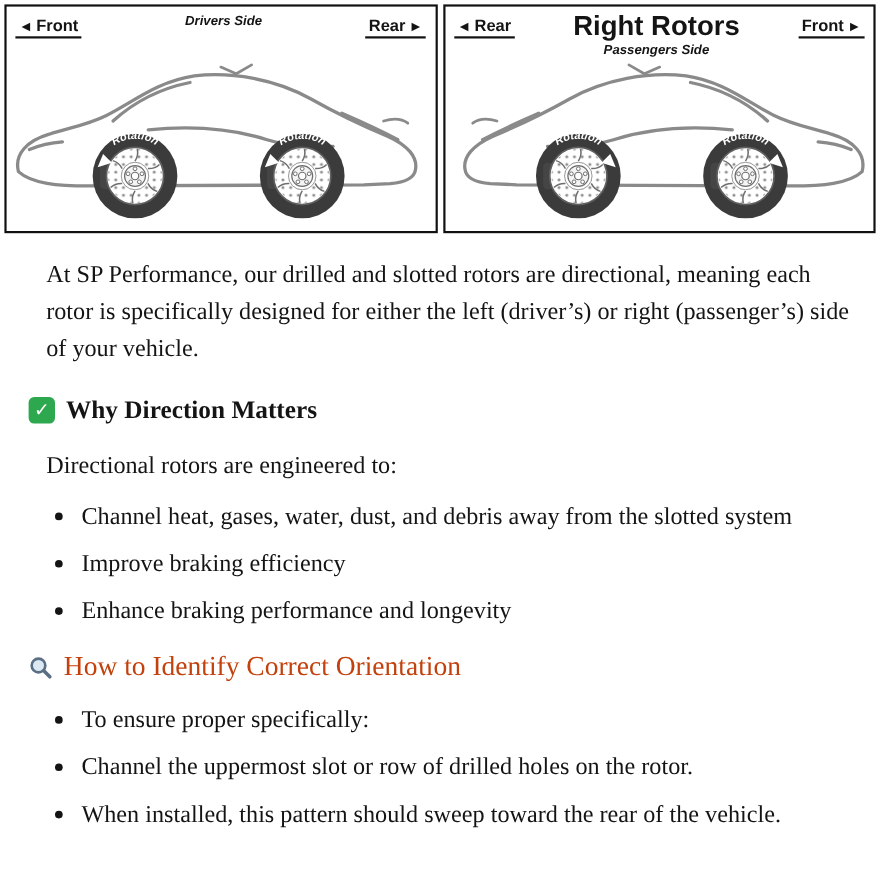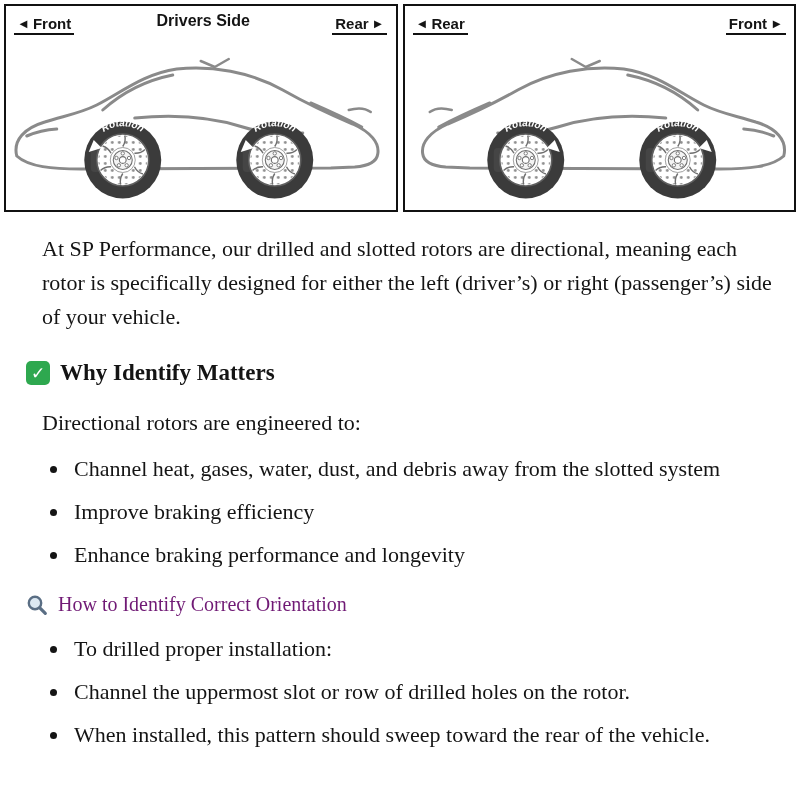--- a/index.html
+++ b/index.html
@@ -46,21 +46,22 @@
   }
   .arr { font-size: 13px; line-height: 1; }
   .panel-title {
     font-weight: bold;
     font-size: 25px;
     line-height: 1.05;
     text-align: center;
   }
   .panel-subtitle {
     font-weight: bold;
-    font-size: 16px;
+    font-style: italic;
+    font-size: 12px;
     text-align: center;
     margin-top: 1px;
   }
   .car-svg {
     position: absolute;
     left: 0; right: 0; bottom: 2px;
     width: 100%;
     height: 152px;
     display: block;
   }
@@ -110,26 +111,26 @@
     margin: 16px 0 0 0;
     padding-left: 44px;
   }
   ul.bullets li {
     margin: 0 0 10px 0;
     line-height: 1.5;
     padding-left: 4px;
   }
   .heading2 {
     margin: 22px 0 0 0;
-    font-size: 20px;
+    font-size: 25px;
     font-weight: normal;
     display: flex;
     align-items: center;
     gap: 10px;
-    color: #701a75;
+    color: #c2410c;
   }
   .mag-icon { flex: 0 0 auto; display: inline-block; }
 </style>
 </head>
 <body>
 
 <div class="diagram-row">
 
   <div class="panel">
     <div class="panel-header">
@@ -201,20 +202,24 @@
       </g>
     </svg>
   </div>
 
   <div class="panel">
     <div class="panel-header">
       <div class="dir-label">
         <span class="arr">◄</span>
         <span>Rear</span>
       </div>
+      <div>
+        <div class="panel-title">Right Rotors</div>
+        <div class="panel-subtitle">Passengers Side</div>
+      </div>
       <div class="dir-label">
         <span>Front</span>
         <span class="arr">►</span>
       </div>
     </div>
 
     <svg class="car-svg" viewBox="0 0 380 152" preserveAspectRatio="xMidYMax meet">
       <g transform="translate(380,0) scale(-1,1)" fill="#ffffff" stroke="#8a8a8a" stroke-width="3" stroke-linejoin="round" stroke-linecap="round">
         <path d="M 6,100 C 2,84 14,72 34,66 C 52,60 68,58 86,49 C 110,37 132,18 166,13 C 200,9 240,16 272,34 C 295,47 318,58 342,68 C 360,76 369,87 367,98 C 366,106 356,110 344,111 L 320,112 L 70,113 C 42,113 18,111 6,100 Z"></path>
         <path fill="none" d="M 92,54 Q 122,27 162,19"></path>
@@ -243,38 +248,38 @@
     </svg>
   </div>
 </div>
 
 <div class="content">
 
   <p class="intro">At SP Performance, our drilled and slotted rotors are directional, meaning each rotor is specifically designed for either the left (driver’s) or right (passenger’s) side of your vehicle.</p>
 
   <div class="heading1">
     <span class="check-icon">✓</span>
-    <span>Why Identify Matters</span>
+    <span>Why Direction Matters</span>
   </div>
 
   <p class="lead">Directional rotors are engineered to:</p>
 
   <ul class="bullets">
     <li>Channel heat, gases, water, dust, and debris away from the slotted system</li>
     <li>Improve braking efficiency</li>
     <li>Enhance braking performance and longevity</li>
   </ul>
 
   <div class="heading2">
     <svg class="mag-icon" width="22" height="22" viewBox="0 0 22 22">
       <circle cx="9" cy="9" r="6.2" fill="#dce8f2" stroke="#5a6e84" stroke-width="2.4"></circle>
       <line x1="13.8" y1="13.8" x2="19.3" y2="19.3" stroke="#5a6e84" stroke-width="3.2" stroke-linecap="round"></line>
     </svg>
     <span>How to Identify Correct Orientation</span>
   </div>
 
   <ul class="bullets">
-    <li>To drilled proper installation:</li>
+    <li>To ensure proper specifically:</li>
     <li>Channel the uppermost slot or row of drilled holes on the rotor.</li>
     <li>When installed, this pattern should sweep toward the rear of the vehicle.</li>
   </ul>
 
 </div>
 
 </body></html>

